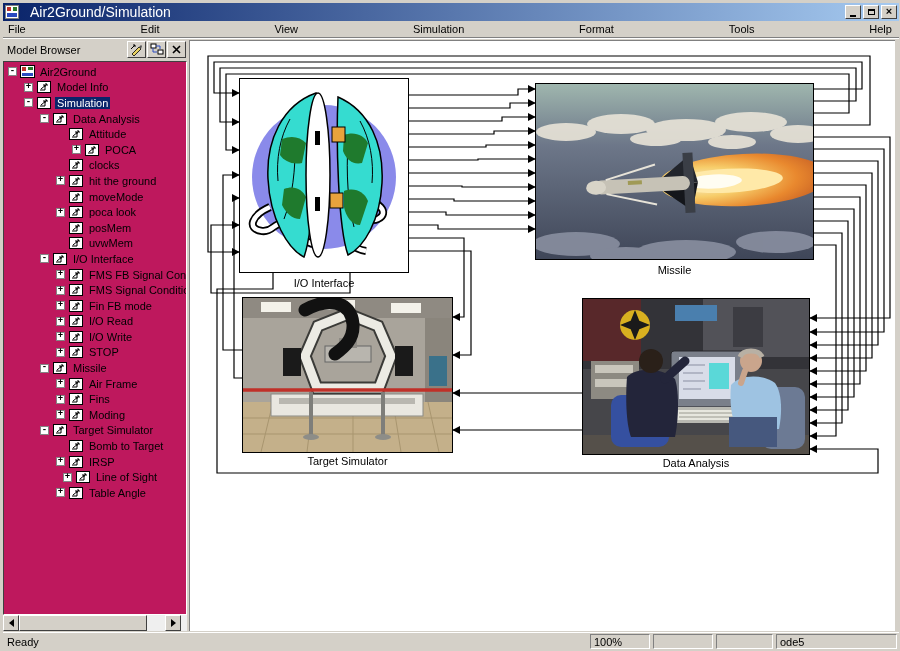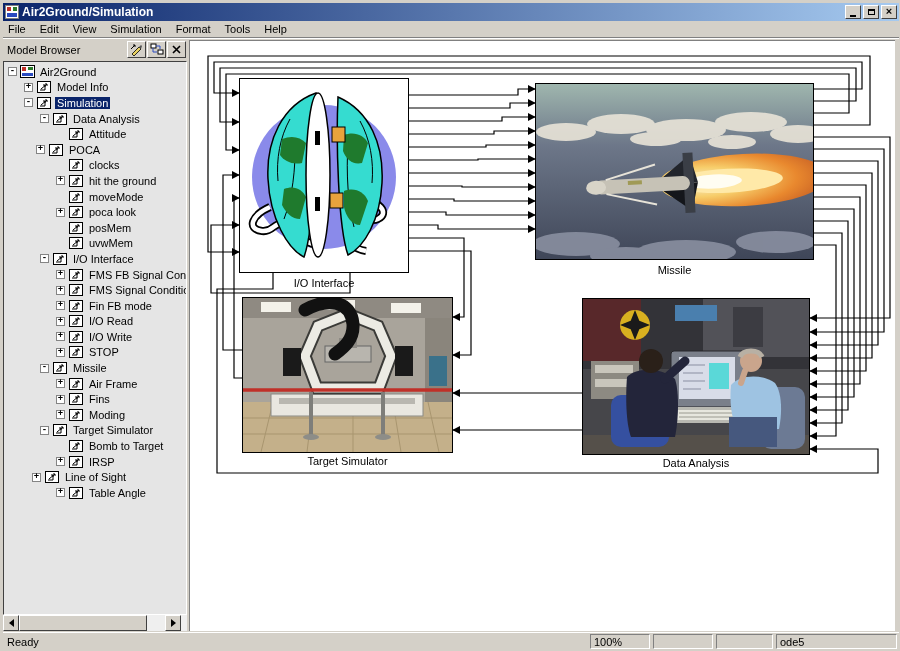--- a/index.html
+++ b/index.html
@@ -6,44 +6,44 @@
   html,body { width:900px; height:651px; overflow:hidden; }
   body { font-family:"Liberation Sans", sans-serif; font-size:11px; color:#000; }
   #window { position:relative; width:900px; height:651px; background:#d4d0c8;
             border:1px solid #d4d0c8; outline:1px solid #404040; }
 
   
   #titlebar { position:absolute; left:2px; top:2px; width:896px; height:18px;
               background:linear-gradient(to right,#0a246a,#a6caf0);
               display:flex; align-items:center; padding:0 2px; }
   #titlebar .app-icon { width:14px; height:14px; margin-right:3px; flex:none; }
-  #titlebar .title-text { color:#fff; font-weight:bold; font-size:12px; white-space:nowrap; }
+  #titlebar .title-text { color:#fff; font-weight:normal; font-size:14px; white-space:nowrap;margin-left:8px; }
   .tb-btns { margin-left:auto; display:flex; gap:2px; }
   .tb-btn { width:16px; height:14px; background:#d4d0c8; border:1px solid;
             border-color:#fff #404040 #404040 #fff; display:flex; align-items:center;
             justify-content:center; font-size:9px; line-height:1; }
   .glyph-min { width:6px; height:2px; background:#000; margin-top:7px; }
   .glyph-max { width:7px; height:6px; border:1px solid #000; border-top-width:2px; }
   .glyph-close { font-weight:bold; font-size:11px; margin-top:-1px; }
 
   
   #menubar { position:absolute; left:2px; top:20px; width:896px; height:17px;
              display:flex; align-items:center; border-bottom:1px solid #808080;
-             box-shadow:0 1px 0 #ffffff; background:#d4d0c8; }
+             box-shadow:0 1px 0 #ffffff; background:#d4d0c8;justify-content:space-between; }
   .menu-item { padding:2px 7px 3px 7px; }
   .menu-item:first-child { padding-left:5px; }
 
   
   #browser-panel { position:absolute; left:2px; top:39px; width:184px; height:591px; }
   #browser-header { height:19px; display:flex; align-items:center; padding:0 1px 0 4px; }
   #browser-header .hdr-title { flex:1; }
   .mini-btn { width:19px; height:17px; background:#d4d0c8; border:1px solid;
               border-color:#fff #404040 #404040 #fff; display:flex; align-items:center;
               justify-content:center; margin-left:1px; }
-  #tree { position:absolute; left:0; top:21px; width:184px; height:554px; background:#e5e5e5;
+  #tree { position:absolute; left:0; top:21px; width:184px; height:554px; background:#be185d;
           border:1px solid; border-color:#404040 #fff #fff #404040; overflow:hidden;
           padding-top:2px; }
   .tree-row { display:flex; align-items:center; height:15.6px; white-space:nowrap; overflow:hidden; }
   .twisty { width:9px; height:9px; border:1px solid #848484; background:#fff; flex:none;
             display:flex; align-items:center; justify-content:center; margin-right:3px;
             font:bold 9px/0.8 "Liberation Mono", monospace; }
   .exp-plus  .twisty::before { content:"+"; }
   .exp-minus .twisty::before { content:"-"; }
   .exp-none  .twisty { visibility:hidden; }
   .node-icon { flex:none; margin-right:3px; display:flex; }
@@ -196,21 +196,21 @@
           <span class="node-icon">
             <svg class="subsys" width="16" height="12" viewBox="0 0 16 12">
               <rect x="1.5" y="0.5" width="13" height="11" fill="#fff" stroke="#000"></rect>
               <path d="M4,9 L9,9 M9,9 L9,4 M9,4 L7,4 M9,4 L9,6" stroke="#000" fill="none"></path>
               <path d="M5,8 L11,3 L9,3 M11,3 L11,5" stroke="#000" fill="none"></path>
             </svg>
 
           </span>
           <span class="tree-label">Attitude</span>
         </div>
-        <div class="tree-row exp-plus" style="padding-left: 32px;">
+        <div class="tree-row exp-plus" style="padding-left: 68px;">
           <span class="twisty"></span>
           <span class="node-icon">
             <svg class="subsys" width="16" height="12" viewBox="0 0 16 12">
               <rect x="1.5" y="0.5" width="13" height="11" fill="#fff" stroke="#000"></rect>
               <path d="M4,9 L9,9 M9,9 L9,4 M9,4 L7,4 M9,4 L9,6" stroke="#000" fill="none"></path>
               <path d="M5,8 L11,3 L9,3 M11,3 L11,5" stroke="#000" fill="none"></path>
             </svg>
 
           </span>
           <span class="tree-label">POCA</span>
@@ -448,21 +448,21 @@
           <span class="node-icon">
             <svg class="subsys" width="16" height="12" viewBox="0 0 16 12">
               <rect x="1.5" y="0.5" width="13" height="11" fill="#fff" stroke="#000"></rect>
               <path d="M4,9 L9,9 M9,9 L9,4 M9,4 L7,4 M9,4 L9,6" stroke="#000" fill="none"></path>
               <path d="M5,8 L11,3 L9,3 M11,3 L11,5" stroke="#000" fill="none"></path>
             </svg>
 
           </span>
           <span class="tree-label">IRSP</span>
         </div>
-        <div class="tree-row exp-plus" style="padding-left: 28px;">
+        <div class="tree-row exp-plus" style="padding-left: 59px;">
           <span class="twisty"></span>
           <span class="node-icon">
             <svg class="subsys" width="16" height="12" viewBox="0 0 16 12">
               <rect x="1.5" y="0.5" width="13" height="11" fill="#fff" stroke="#000"></rect>
               <path d="M4,9 L9,9 M9,9 L9,4 M9,4 L7,4 M9,4 L9,6" stroke="#000" fill="none"></path>
               <path d="M5,8 L11,3 L9,3 M11,3 L11,5" stroke="#000" fill="none"></path>
             </svg>
 
           </span>
           <span class="tree-label">Line of Sight</span>

